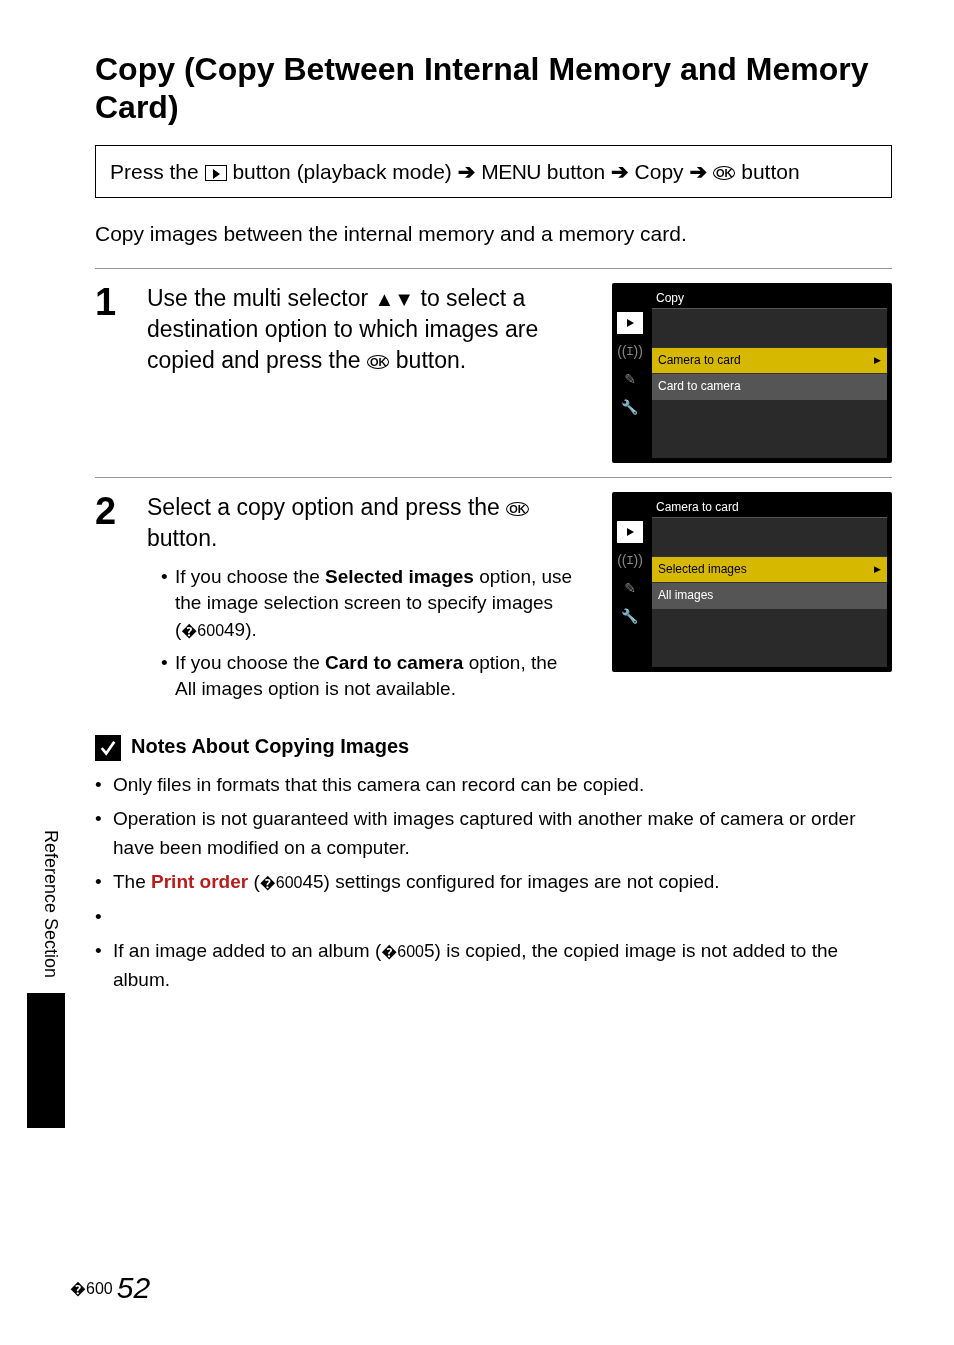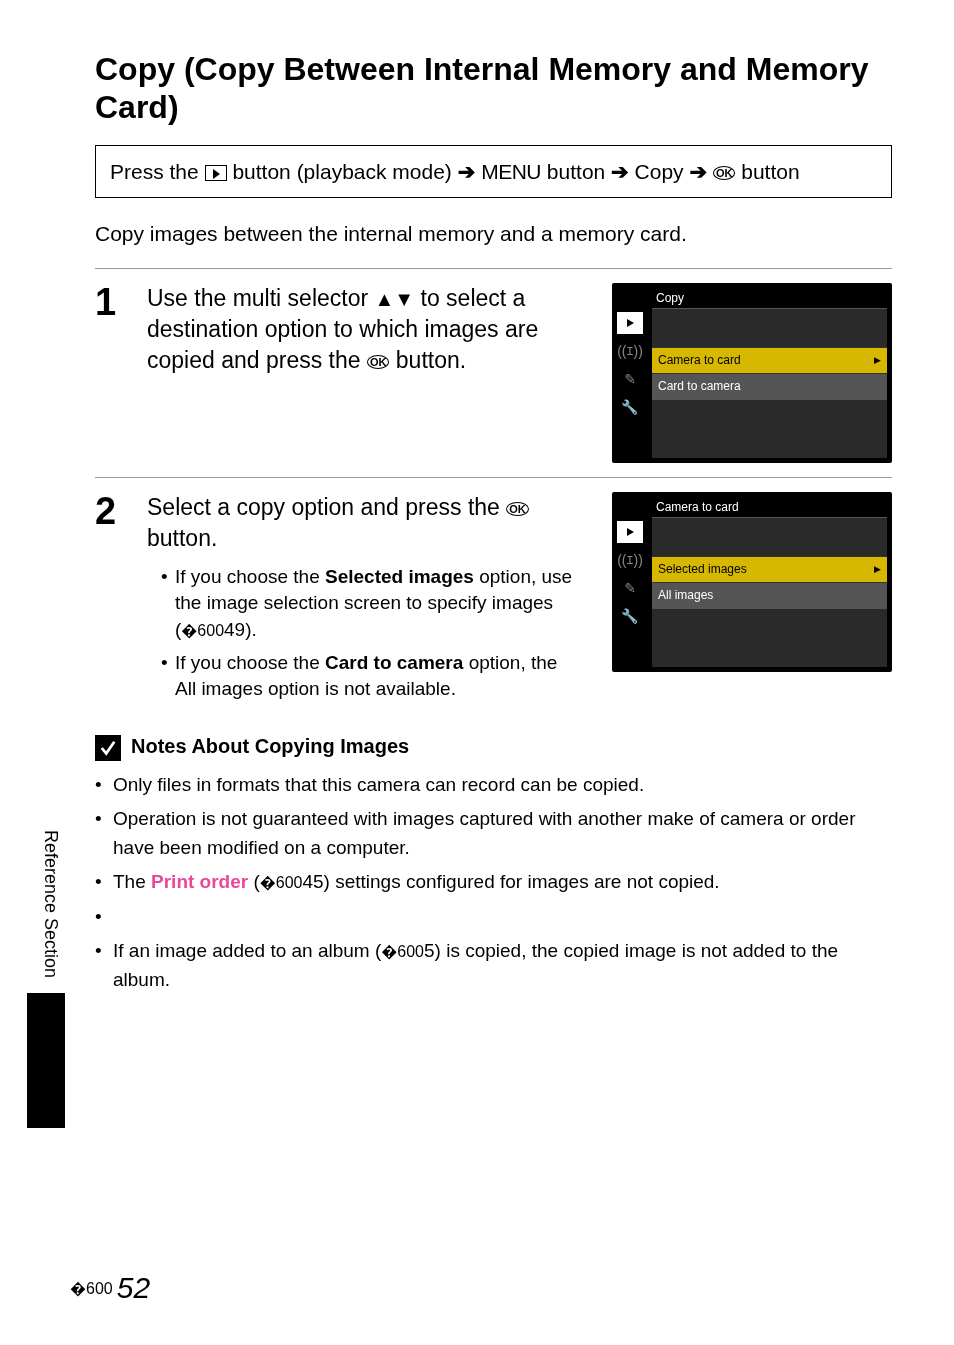--- a/index.html
+++ b/index.html
@@ -20,21 +20,21 @@
   .sub-bullets { margin-top: 10px; }
   .sub-bullet { display: flex; gap: 8px; font-size: 19px; line-height: 1.4; margin-bottom: 6px; padding-left: 14px; }
   .sub-bullet .dot { width: 6px; flex-shrink: 0; }
   .notes-hdr { display: flex; align-items: flex-start; gap: 10px; margin-top: 26px; margin-bottom: 10px; }
   .notes-icon { width: 26px; height: 26px; background: #000; display: flex; align-items: center; justify-content: center; }
   .notes-icon svg { width: 18px; height: 18px; }
   .notes-title { font-size: 20px; font-weight: bold; }
   .note-bullet { display: flex; gap: 10px; font-size: 19px; line-height: 1.5; margin-bottom: 6px; }
   .note-bullet .dot { width: 8px; flex-shrink: 0; font-size: 19px; }
   .bold { font-weight: bold; }
-  .red { color: #ec4899; }
+  .red { color: #b91c1c; }
   
   .screen { width: 280px; height: 180px; background: #000; border-radius: 2px; padding: 5px 5px 5px 5px; display: flex; gap: 5px; }
   .screen-left { width: 30px; display: flex; flex-direction: column; gap: 6px; padding-top: 24px; }
   .screen-left .pic-box { width: 26px; height: 22px; background: #fff; display:flex; align-items:center; justify-content:center; }
   .screen-left .ic { width: 26px; height: 22px; display:flex; align-items:center; justify-content:center; color:#888; font-size:14px; }
   .screen-right { flex: 1; display: flex; flex-direction: column; }
   .screen-title-row { height: 20px; display: flex; align-items: center; }
   .screen-title { background: #000; color: #fff; font-size: 12px; padding: 1px 4px; }
   .screen-blank { flex: 1; background: #2a2a2a; border-top: 1px solid #555; }
   .screen-item { height: 26px; display: flex; align-items: center; background: #555; color: #fff; font-size: 12px; padding-left: 6px; border-top: 1px solid #333; position: relative; }

